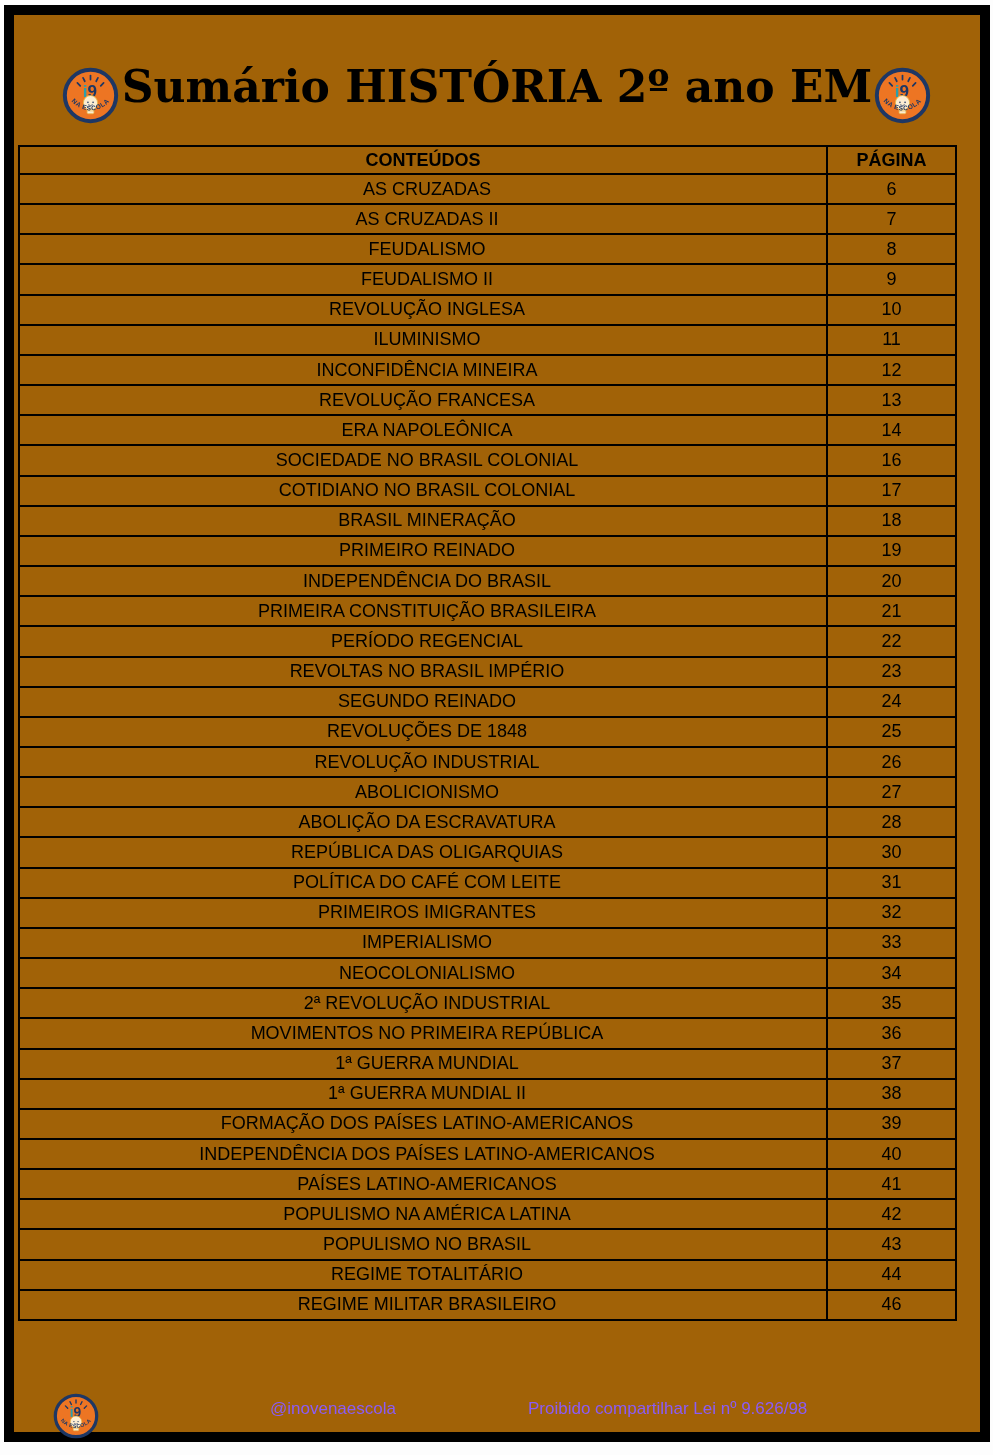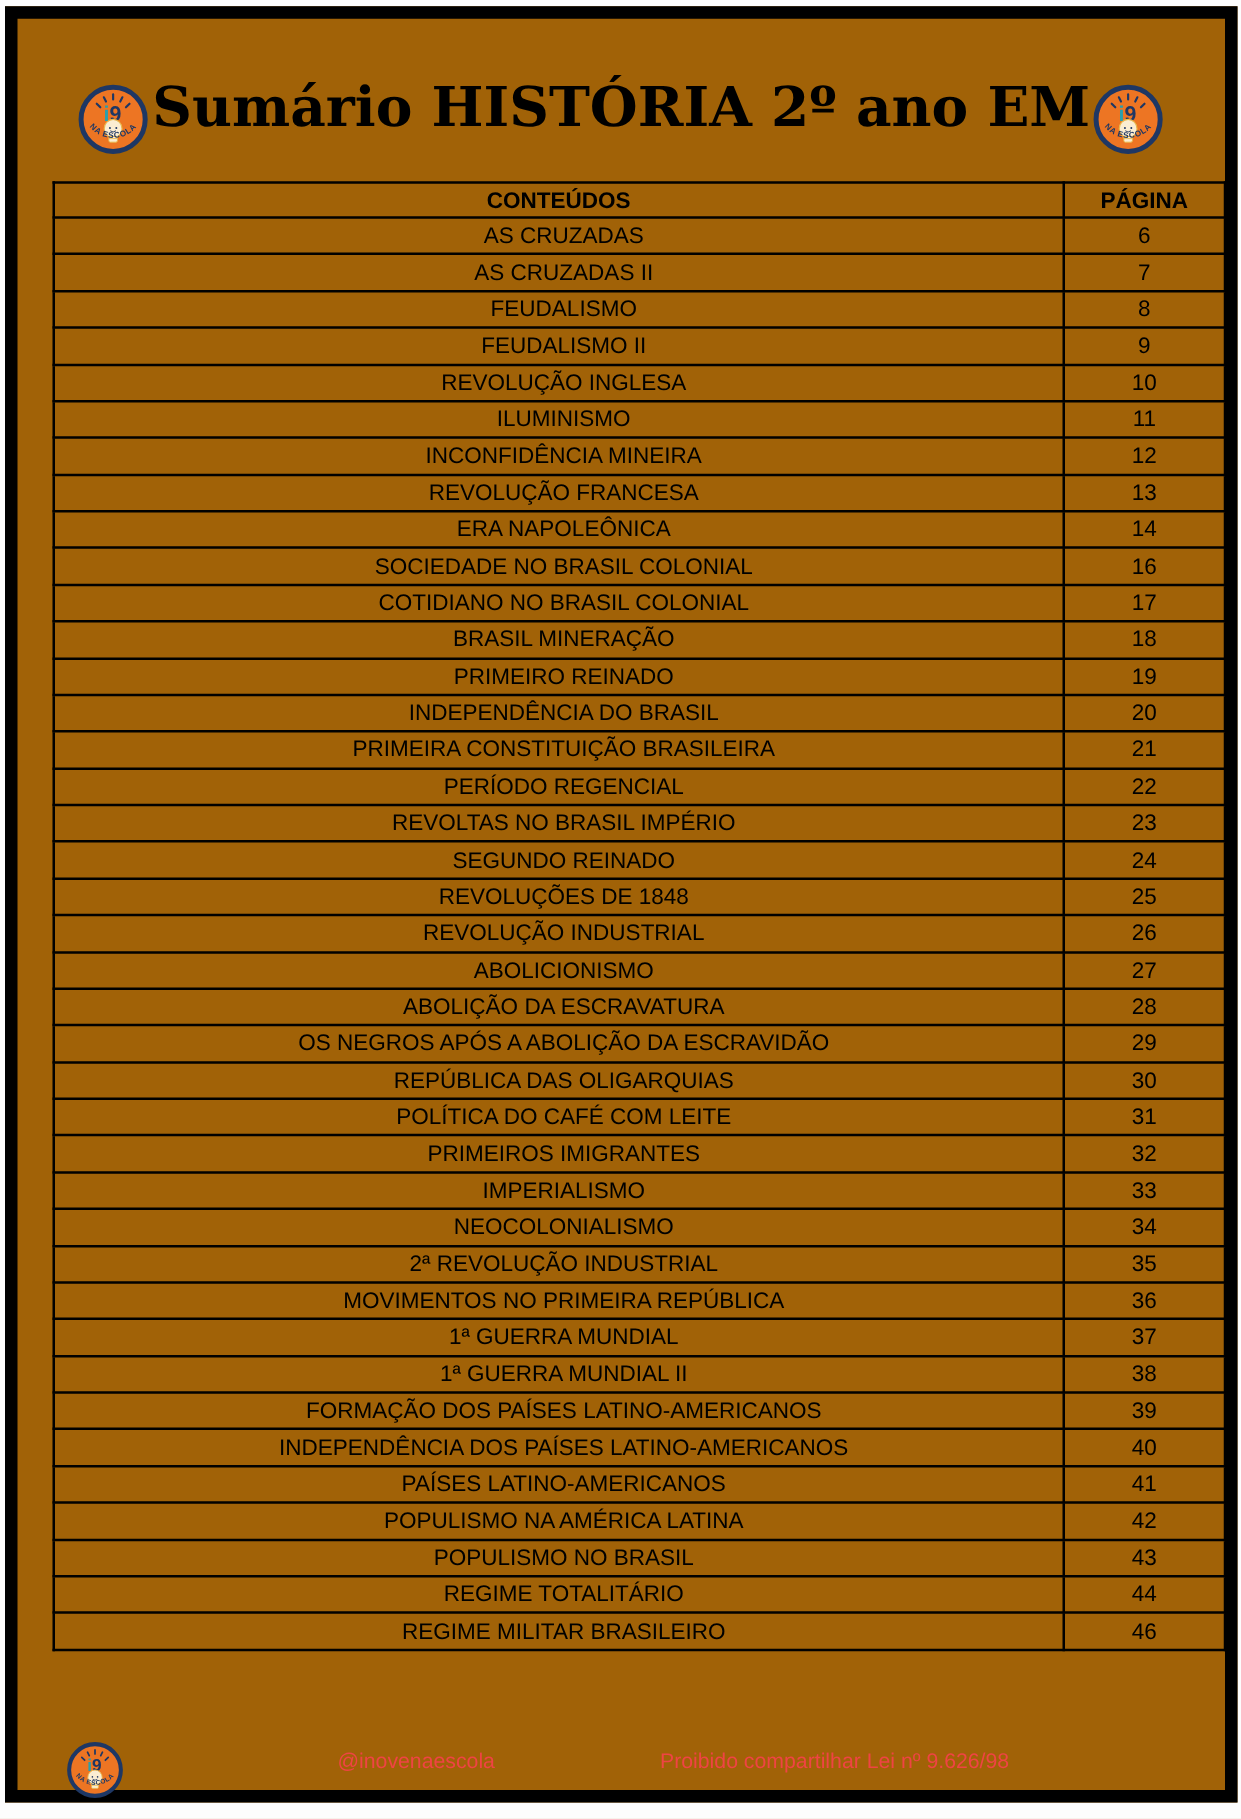--- a/index.html
+++ b/index.html
@@ -6,29 +6,29 @@
   html,body { width:993px; height:1455px; background:#fdfdfd; position:relative;
               font-family:"Liberation Sans", sans-serif; }
   .frame { position:absolute; left:4px; top:5px; width:986px; height:1437px;
            border:10px solid #000; background:#a16207; }
   .logo { position:absolute; width:57px; height:57px; }
   .logo-left  { left:48px; top:52px; }
   .logo-right { right:49px; top:52px; }
   .page-title { position:absolute; left:0; right:0; top:46px; text-align:center;
                 font-family:"DejaVu Serif", serif; font-weight:900; font-size:44px;
                 color:#000; letter-spacing:0px; }
-  table.toc { position:absolute; left:28px; top:130px; width:937px; height:1176px;
+  table.toc { position:absolute; left:4px; top:130px; width:937px; height:1176px;
               border-collapse:collapse; table-layout:fixed; }
   .toc th, .toc td { border:2px solid #000; font-size:18px; color:#000;
                      overflow:hidden; white-space:nowrap; }
   .toc th { font-weight:bold; text-align:center; height:28px; }
   .toc td.c-cell { text-align:center; padding-left:8px; font-weight:400; }
   .toc td.p-cell { text-align:center; }
   .footer-logo { position:absolute; left:53px; top:1393px; width:46px; height:46px; z-index:5; }
-  .footer-text { position:absolute; top:1399px; font-size:17px; color:#ef4444; }
+  .footer-text { position:absolute; top:1399px; font-size:17px; color:#8b5cf6; }
   .footer-handle { left:270px; }
   .footer-notice { left:528px; }
   svg.hidden-defs { position:absolute; width:0; height:0; }
 </style>
 </head>
 <body>
 
 <svg class="hidden-defs" aria-hidden="true">
   <defs>
     <g id="i9logo">
@@ -187,24 +187,20 @@
   <tr>
     <td class="c-cell">ABOLICIONISMO</td>
     <td class="p-cell">27</td>
   </tr>
 
   <tr>
     <td class="c-cell">ABOLIÇÃO DA ESCRAVATURA</td>
     <td class="p-cell">28</td>
   </tr>
 
-  <tr>
-    <td class="c-cell">OS NEGROS APÓS A ABOLIÇÃO DA ESCRAVIDÃO</td>
-    <td class="p-cell">29</td>
-  </tr>
 
   <tr>
     <td class="c-cell">REPÚBLICA DAS OLIGARQUIAS</td>
     <td class="p-cell">30</td>
   </tr>
 
   <tr>
     <td class="c-cell">POLÍTICA DO CAFÉ COM LEITE</td>
     <td class="p-cell">31</td>
   </tr>

